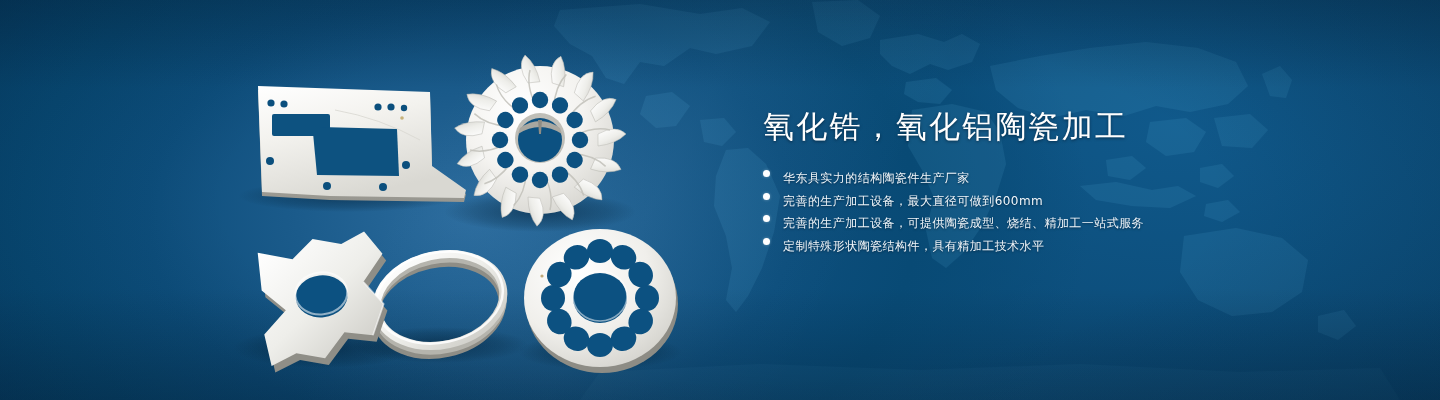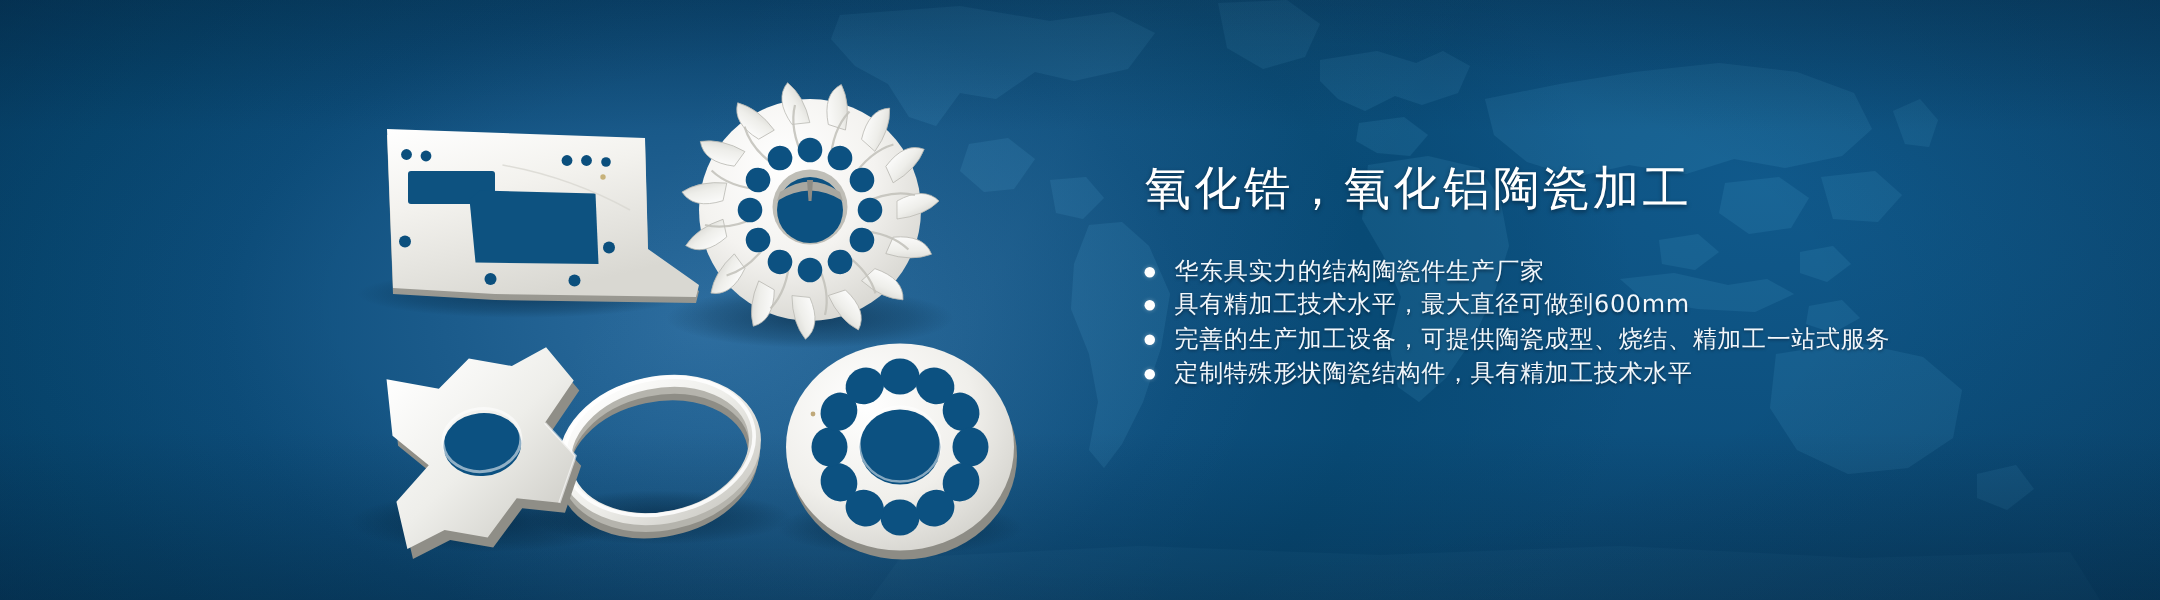--- a/index.html
+++ b/index.html
@@ -59,24 +59,24 @@
     font-weight:400;
     text-shadow:0 1px 3px rgba(0,14,28,.55);
     white-space:nowrap;
   }
   .bullets{
     list-style:none;
     margin-top:22px;
   }
   .bullets li{
     display:flex;
-    align-items:center;
+    align-items:flex-start;
     height:22.6px;
     color:#f2f7fb;
-    font-size:16px;
+    font-size:12px;
     letter-spacing:.45px;
     white-space:nowrap;
     text-shadow:0 1px 2px rgba(0,14,28,.5);
   }
   .dot{
     flex:0 0 auto;
     width:7px; height:7px;
     border-radius:50%;
     background:#ffffff;
     margin-right:13px;
@@ -410,21 +410,21 @@
 
   <div class="copy">
     <div class="headline">氧化锆，氧化铝陶瓷加工</div>
     <ul class="bullets">
       <li>
         <span class="dot"></span>
         <span>华东具实力的结构陶瓷件生产厂家</span>
       </li>
       <li>
         <span class="dot"></span>
-        <span>具有精加工技术水平，最大直径可做到600mm</span>
+        <span>完善的生产加工设备，最大直径可做到600mm</span>
       </li>
       <li>
         <span class="dot"></span>
         <span>完善的生产加工设备，可提供陶瓷成型、烧结、精加工一站式服务</span>
       </li>
       <li>
         <span class="dot"></span>
         <span>定制特殊形状陶瓷结构件，具有精加工技术水平</span>
       </li>
     </ul>

